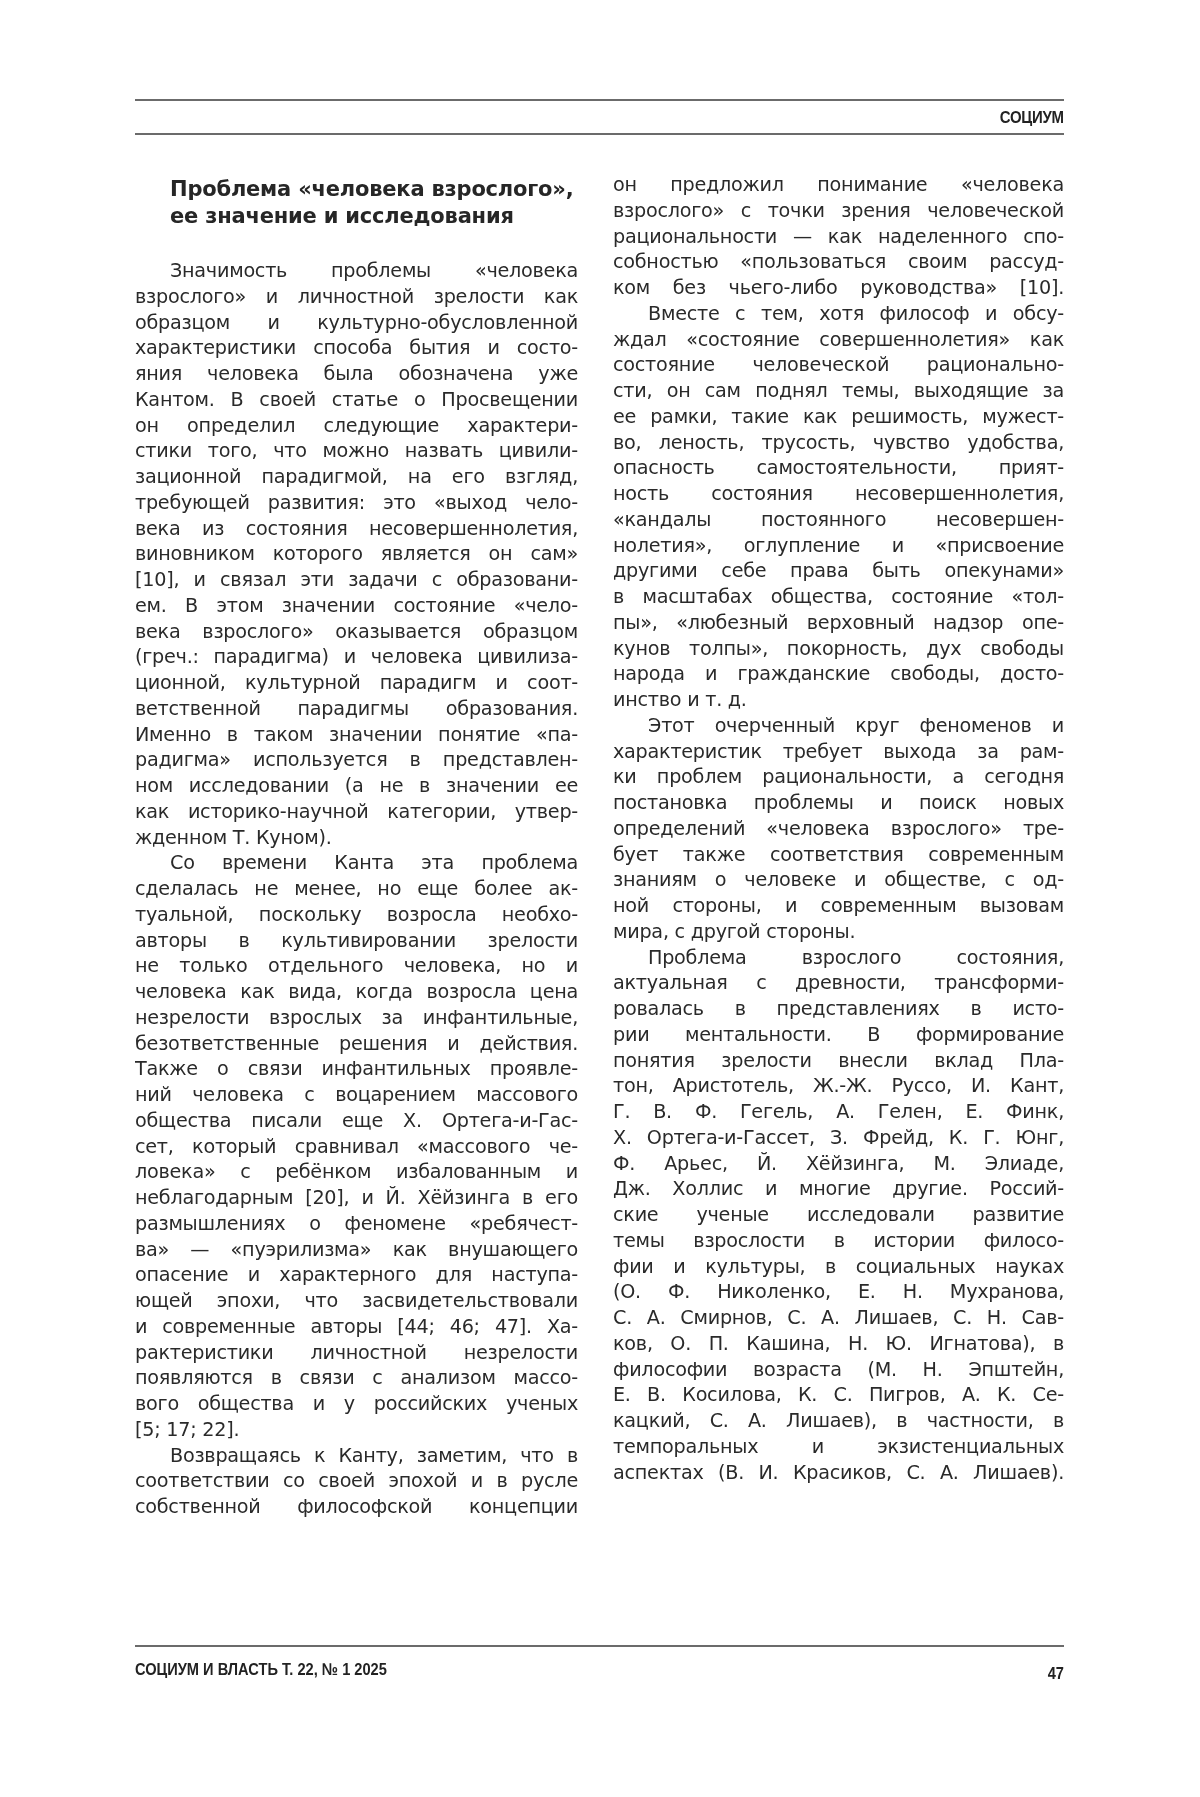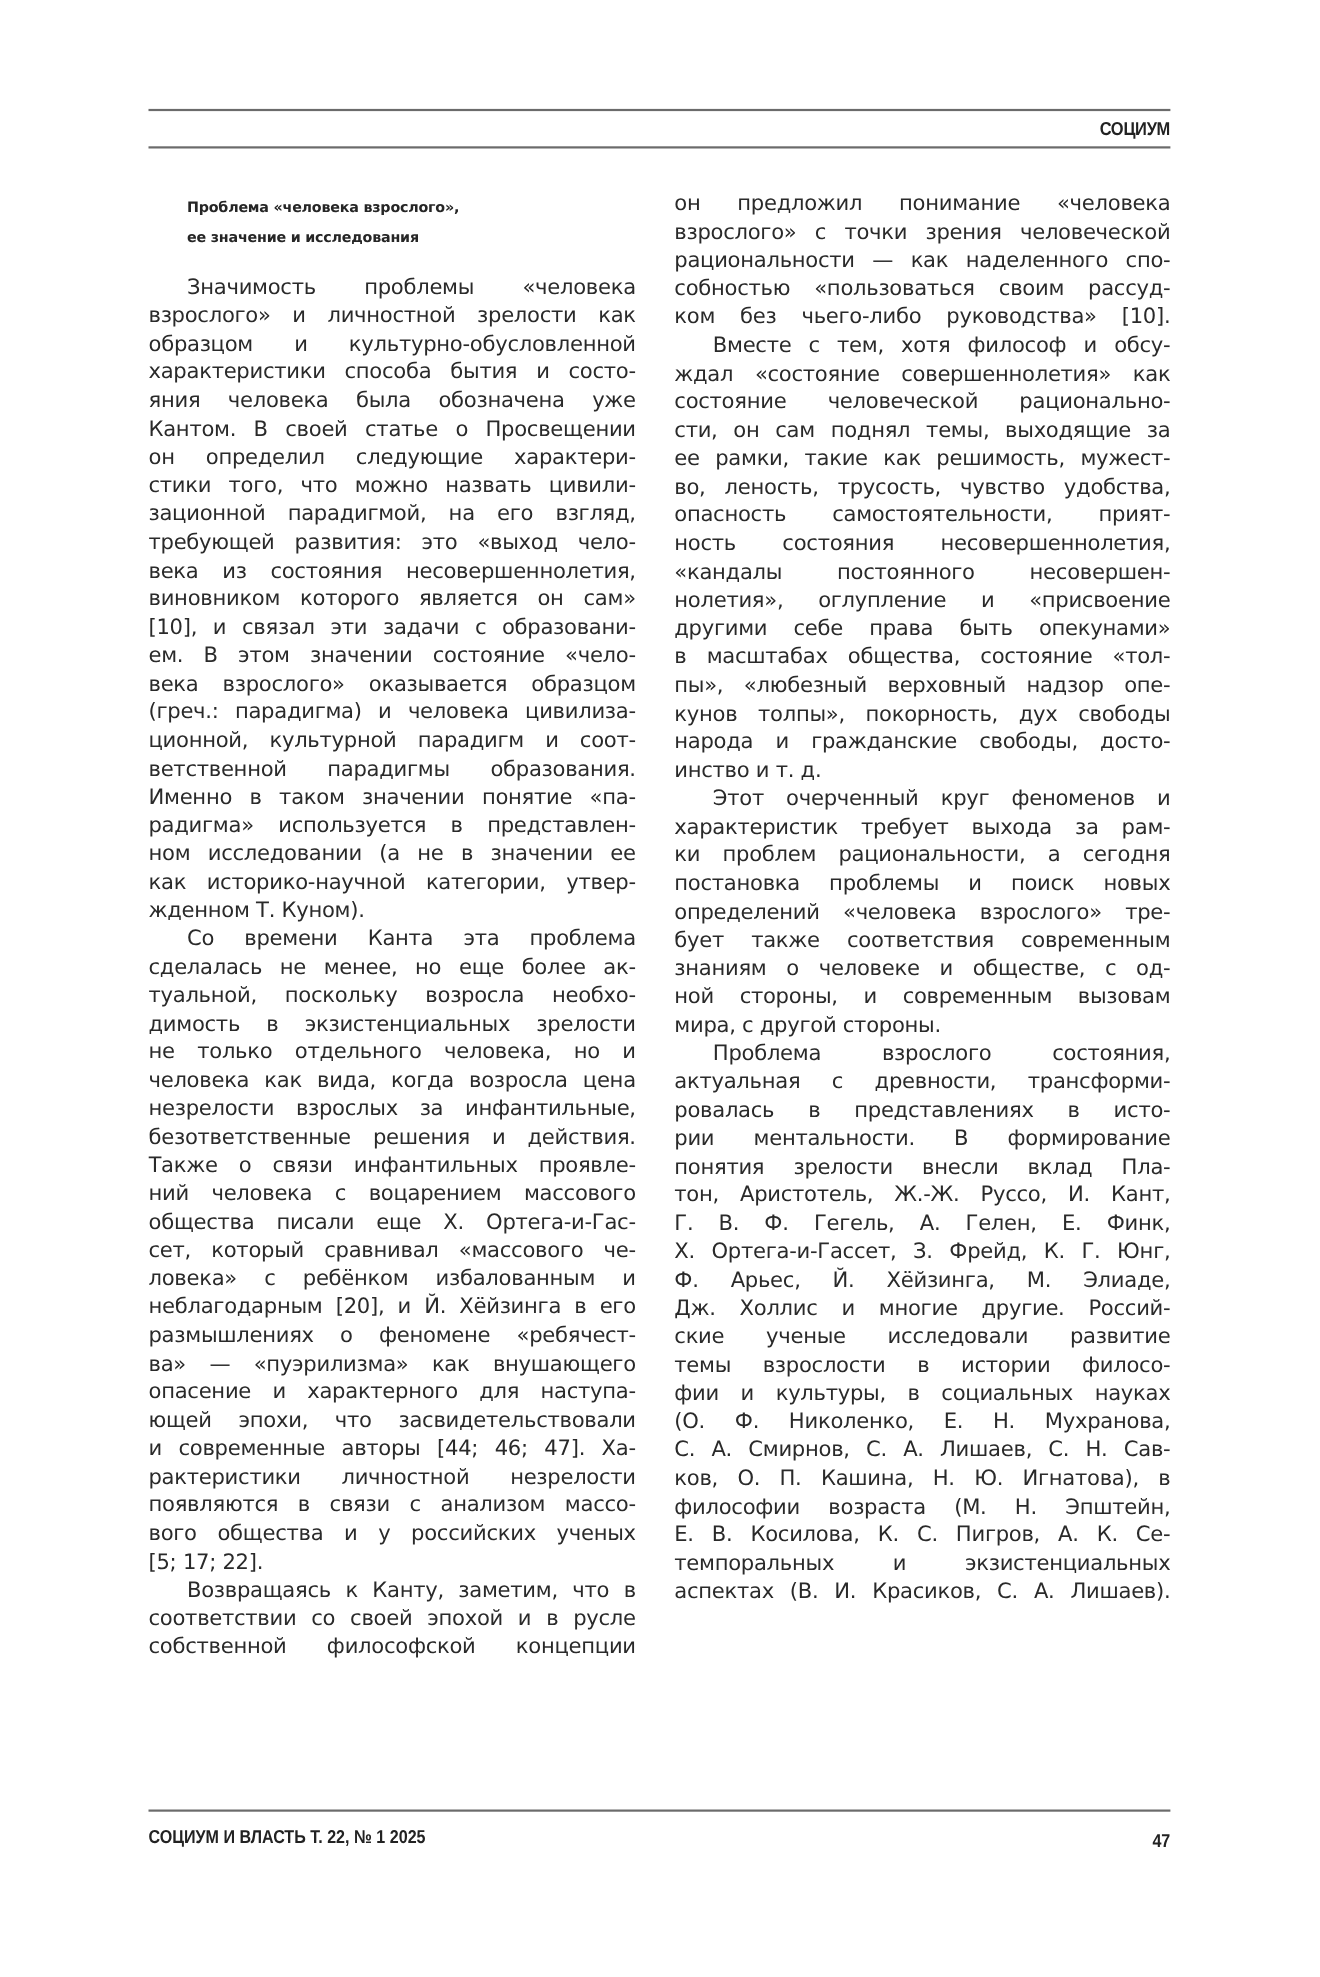--- a/index.html
+++ b/index.html
@@ -4,21 +4,21 @@
 <style>
   html, body { margin: 0; padding: 0; background: #ffffff; }
   body { width: 1200px; height: 1797px; position: relative; overflow: hidden;
          font-family: "DejaVu Sans", "Liberation Sans", sans-serif; color: #2a2a2a; }
   .rule { position: absolute; left: 135px; width: 929px; height: 2px; background: #6b6b6b; }
   .running-head { position: absolute; right: 136px; top: 108px; font-family: "Liberation Sans", sans-serif;
                   font-weight: bold; font-size: 17px; color: #222; letter-spacing: -0.3px; transform: scaleX(0.88); transform-origin: right center; }
   .col { position: absolute; }
   .col-left { left: 135px; width: 443px; top: 176px; }
   .col-right { left: 613px; width: 451px; top: 172px; }
-  .title { font-weight: bold; font-size: 13px; line-height: 27px; color: #262626; padding-left: 35px; margin-bottom: 18px; letter-spacing: -0.2px; }
+  .title { font-weight: bold; font-size: 21px; line-height: 27px; color: #262626; padding-left: 35px; margin-bottom: 28px; letter-spacing: -0.2px; }
   .title .tl { display: block; white-space: nowrap; }
   .line { display: block; font-size: 19.2px; line-height: 25.75px; height: 25.75px; white-space: nowrap;
           text-align: justify; text-align-last: justify; overflow: hidden; letter-spacing: -0.25px; }
   .line.last { text-align-last: left; }
   .line.indent { padding-left: 35px; }
   .footer-journal { position: absolute; left: 135px; top: 1660px; font-family: "Liberation Sans", sans-serif;
                     font-weight: bold; font-size: 17px; color: #222; transform: scaleX(0.86); transform-origin: left center; white-space: nowrap; }
   .footer-page { position: absolute; right: 136px; top: 1664px; font-family: "Liberation Sans", sans-serif;
                  font-weight: bold; font-size: 17px; color: #222; transform: scaleX(0.86); transform-origin: right center; }
 </style>
@@ -54,21 +54,21 @@
       <span class="line">ционной, культурной парадигм и соот-</span>
       <span class="line">ветственной парадигмы образования.</span>
       <span class="line">Именно в таком значении понятие «па-</span>
       <span class="line">радигма» используется в представлен-</span>
       <span class="line">ном исследовании (а не в значении ее</span>
       <span class="line">как историко-научной категории, утвер-</span>
       <span class="line last">жденном Т. Куном).</span>
       <span class="line indent">Со времени Канта эта проблема</span>
       <span class="line">сделалась не менее, но еще более ак-</span>
       <span class="line">туальной, поскольку возросла необхо-</span>
-      <span class="line">димость в экзистенциальных зрелости</span>
+      <span class="line">авторы в культивировании зрелости</span>
       <span class="line">не только отдельного человека, но и</span>
       <span class="line">человека как вида, когда возросла цена</span>
       <span class="line">незрелости взрослых за инфантильные,</span>
       <span class="line">безответственные решения и действия.</span>
       <span class="line">Также о связи инфантильных проявле-</span>
       <span class="line">ний человека с воцарением массового</span>
       <span class="line">общества писали еще Х. Ортега-и-Гас-</span>
       <span class="line">сет, который сравнивал «массового че-</span>
       <span class="line">ловека» с ребёнком избалованным и</span>
       <span class="line">неблагодарным [20], и Й. Хёйзинга в его</span>
@@ -130,20 +130,21 @@
       <span class="line">Ф. Арьес, Й. Хёйзинга, М. Элиаде,</span>
       <span class="line">Дж. Холлис и многие другие. Россий-</span>
       <span class="line">ские ученые исследовали развитие</span>
       <span class="line">темы взрослости в истории филосо-</span>
       <span class="line">фии и культуры, в социальных науках</span>
       <span class="line">(О. Ф. Николенко, Е. Н. Мухранова,</span>
       <span class="line">С. А. Смирнов, С. А. Лишаев, С. Н. Сав-</span>
       <span class="line">ков, О. П. Кашина, Н. Ю. Игнатова), в</span>
       <span class="line">философии возраста (М. Н. Эпштейн,</span>
       <span class="line">Е. В. Косилова, К. С. Пигров, А. К. Се-</span>
+      <span class="line">кацкий, С. А. Лишаев), в частности, в</span>
       <span class="line">темпоральных и экзистенциальных</span>
       <span class="line">аспектах (В. И. Красиков, С. А. Лишаев).</span>
     </div>
 </div>
 
 <div class="rule" style="top:1645px;"></div>
 <div class="footer-journal">СОЦИУМ И ВЛАСТЬ Т. 22, № 1 2025</div>
 <div class="footer-page">47</div>
 
 </body></html>

